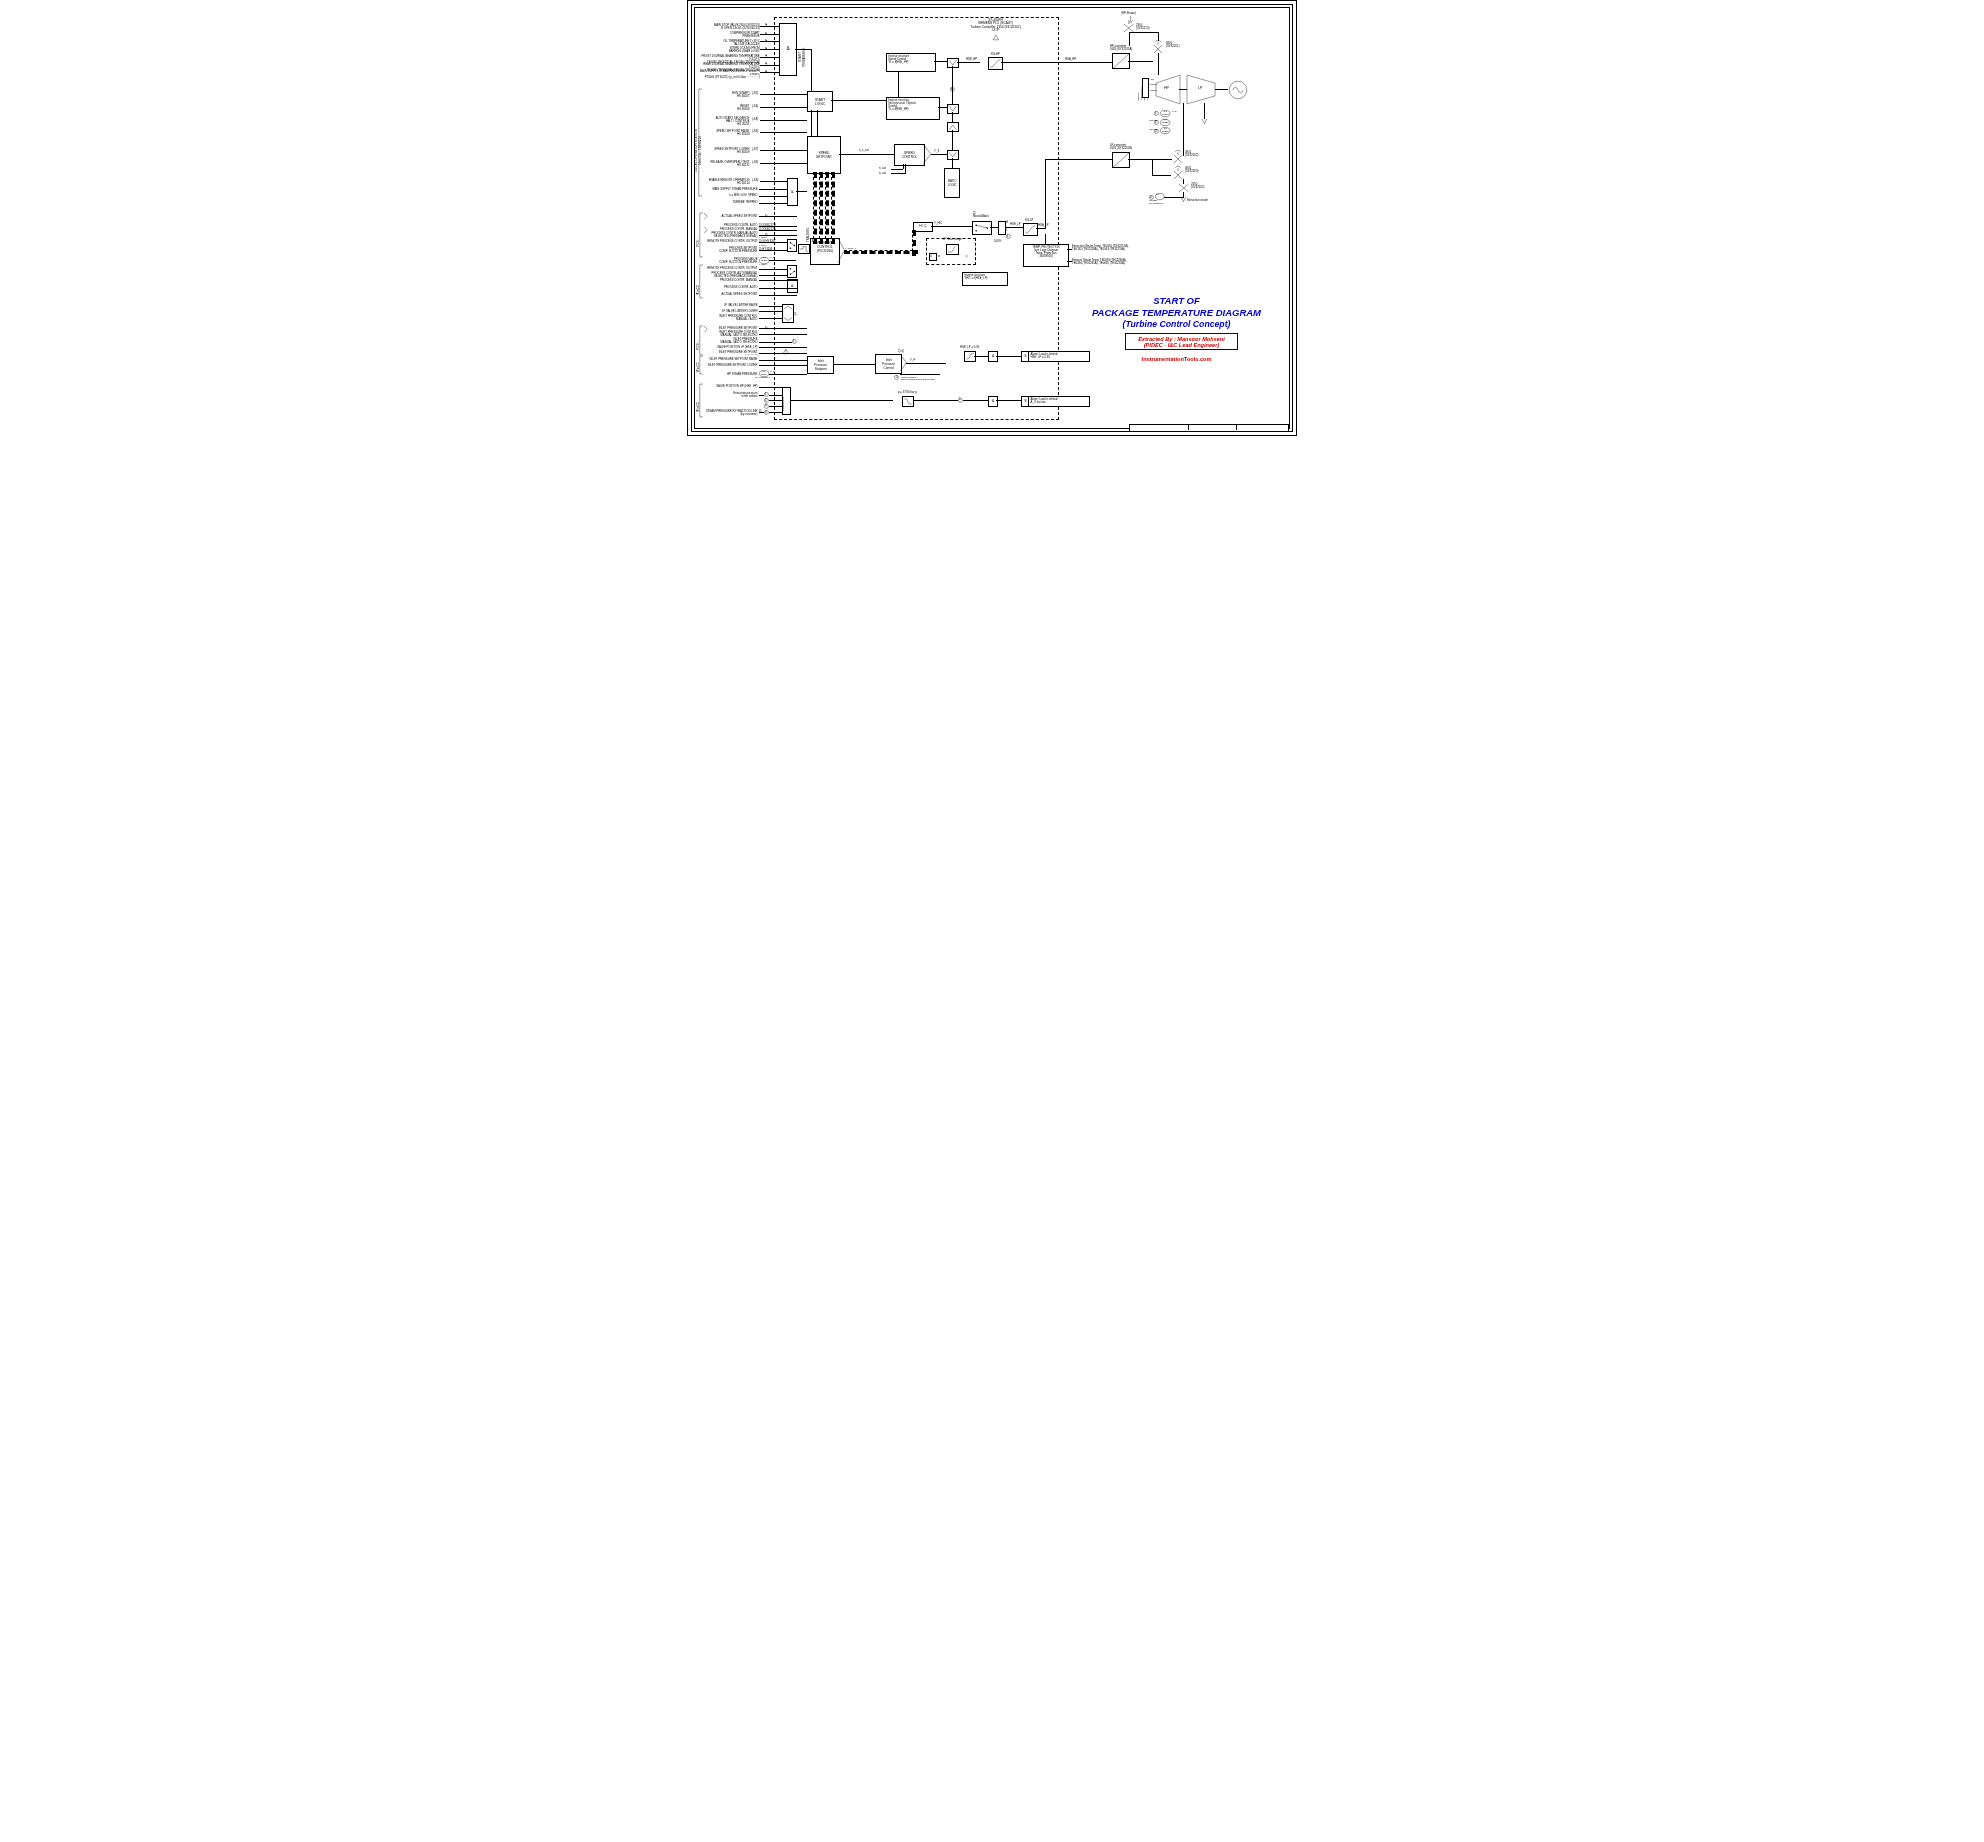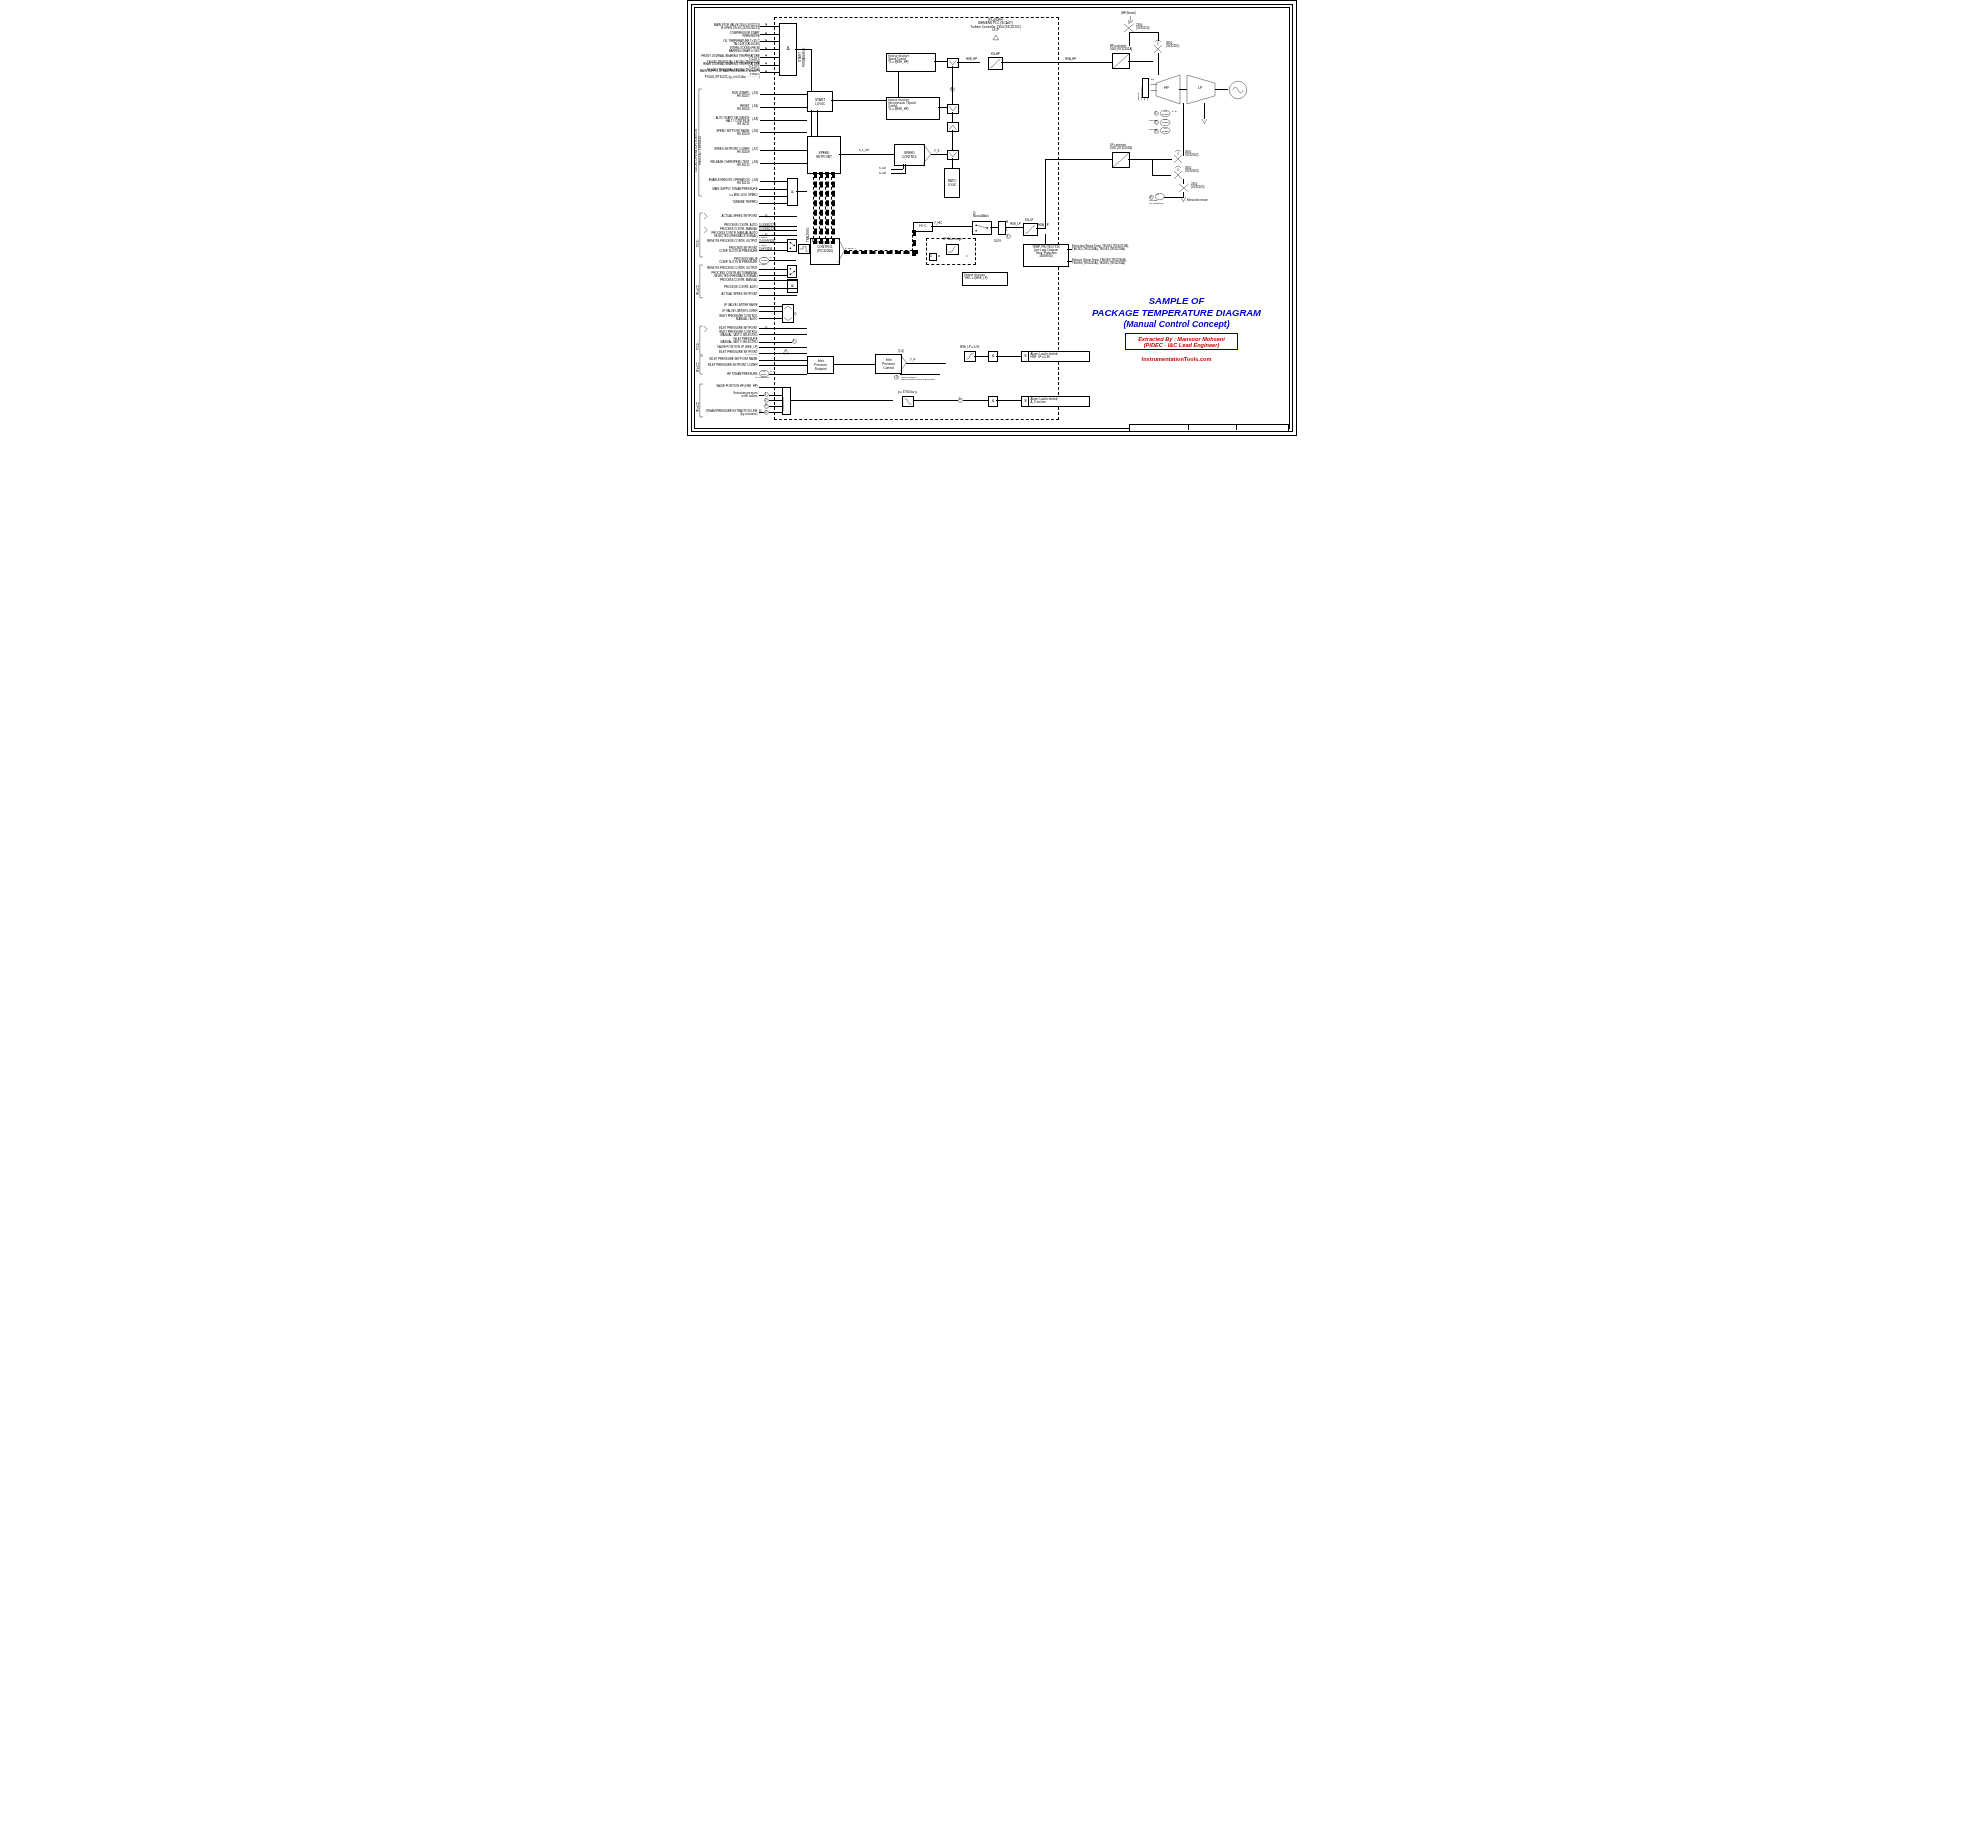--- a/index.html
+++ b/index.html
@@ -728,23 +728,23 @@
   <div class="abs txt" style="left:468px;top:193px;font-size:2.4px">PT</div>
   <div class="abs txt" style="left:461px;top:199px;font-size:2.4px;white-space:pre-line">PT0256
 (by customer)</div>
   <div class="hline" style="left:476px;top:196px;width:19px"></div>
 
   <div class="hline" style="left:368px;top:61px;width:56px"></div>
   <div class="hline" style="left:357px;top:158px;width:67px"></div>
   <div class="vline" style="left:357px;top:158px;height:69px"></div>
   <div class="vline" style="left:357px;top:233px;height:10.3px"></div>
 
-  <div class="abs watermark-title" style="left:397px;top:294px;width:183px;font-size:9.5px">SAMPLE OF</div>
+  <div class="abs watermark-title" style="left:397px;top:294px;width:183px;font-size:9.5px">START OF</div>
   <div class="abs watermark-title" style="left:397px;top:306px;width:183px;font-size:9.5px">PACKAGE TEMPERATURE DIAGRAM</div>
-  <div class="abs watermark-title" style="left:397px;top:318px;width:183px;font-size:8.7px">(Manual Control Concept)</div>
+  <div class="abs watermark-title" style="left:397px;top:318px;width:183px;font-size:8.7px">(Turbine Control Concept)</div>
   <div class="abs watermark-box" style="left:437px;top:332px;width:103px">
     <div>Extracted By : Mansoor Mohseni</div>
     <div>(PIDEC - I&amp;C Lead Engineer)</div>
   </div>
   <div class="abs site" style="left:397px;top:355px;width:183px">InstrumentationTools.com</div>
 
   <div class="abs box" style="left:441px;top:423px;width:158px;height:5.6px"></div>
   <div class="vline" style="left:500px;top:423px;height:5.6px"></div>
   <div class="vline" style="left:548px;top:423px;height:5.6px"></div>
 

